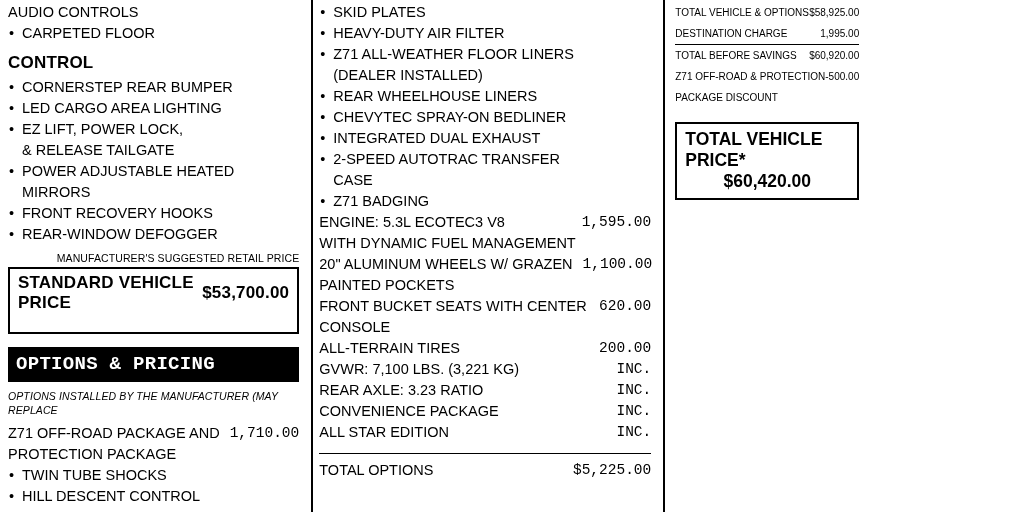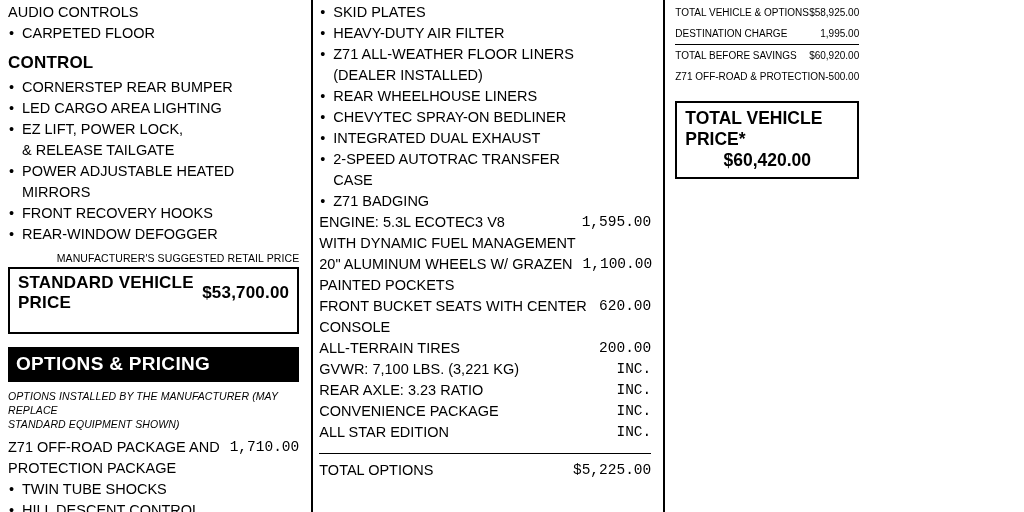--- a/index.html
+++ b/index.html
@@ -96,20 +96,21 @@
   .price-box .label { letter-spacing: 0.2px; }
   .price-box .value { letter-spacing: 0.2px; }
   .black-bar {
     background: #000;
     color: #fff;
     font-weight: bold;
     font-size: 19px;
     padding: 6px 8px 7px 8px;
     margin-top: 13px;
     letter-spacing: 0.3px;
+    font-family: Liberation Mono, monospace;
   }
   .small-note {
     font-size: 10.5px;
     line-height: 14px;
     margin-top: 7px;
     margin-bottom: 6px;
     letter-spacing: 0.1px;
     font-style: italic;
   }
   
@@ -178,21 +179,20 @@
 
     <div class="price-box">
       <span class="label">STANDARD VEHICLE PRICE</span>
       <span class="value">$53,700.00</span>
     </div>
 
     <div class="black-bar">OPTIONS &amp; PRICING</div>
 
     <div class="small-note">
       <div>OPTIONS INSTALLED BY THE MANUFACTURER (MAY REPLACE</div>
-      <div>STANDARD EQUIPMENT SHOWN)</div>
     </div>
 
     <div class="opt-row">
       <span class="oname">Z71 OFF-ROAD PACKAGE AND</span>
       <span class="oprice">1,710.00</span>
     </div>
     <div class="plain">PROTECTION PACKAGE</div>
 
     <div>
       <div class="bullet">TWIN TUBE SHOCKS</div>
@@ -280,20 +280,24 @@
         <span>1,995.00</span>
       </div>
       <div class="totals-row">
         <span>TOTAL BEFORE SAVINGS</span>
         <span>$60,920.00</span>
       </div>
       <div class="totals-row">
         <span>Z71 OFF-ROAD &amp; PROTECTION</span>
         <span>-500.00</span>
       </div>
+      <div class="totals-row">
+        <span>PACKAGE DISCOUNT</span>
+        <span></span>
+      </div>
     </div>
 
     <div class="right-gap"></div>
 
     <div class="final-box">
       <span>TOTAL VEHICLE PRICE*</span>
       <span>$60,420.00</span>
     </div>
   </div>
 

